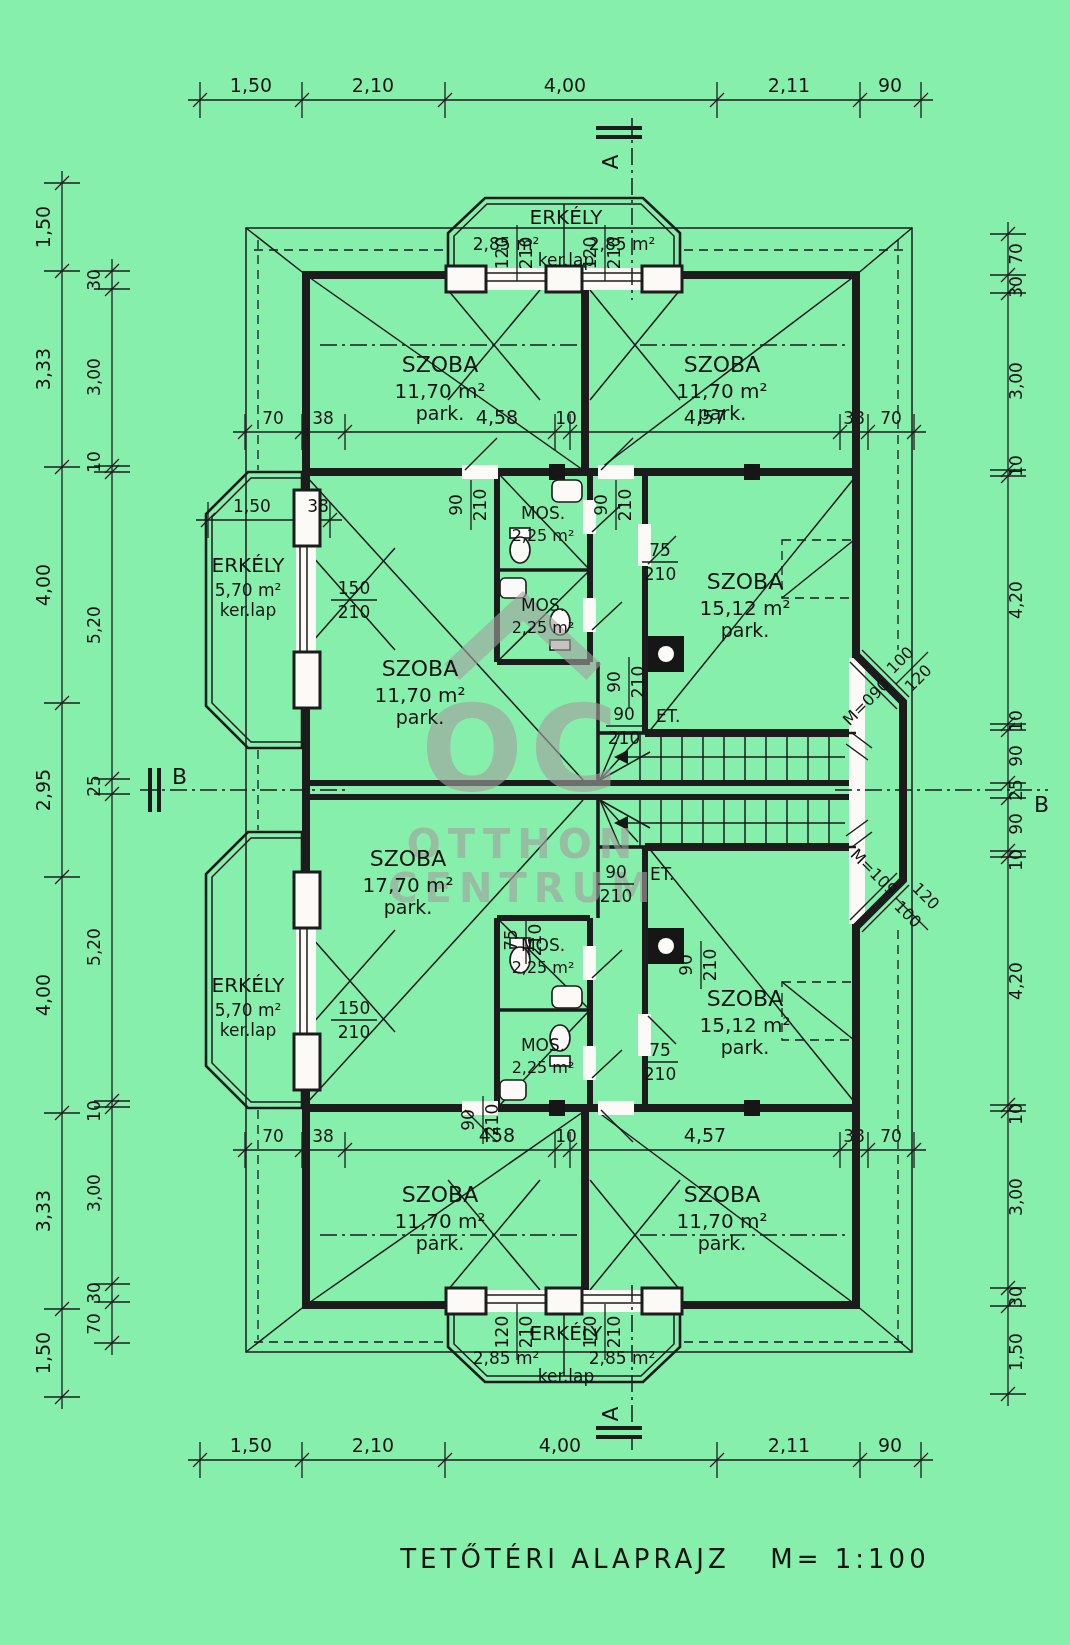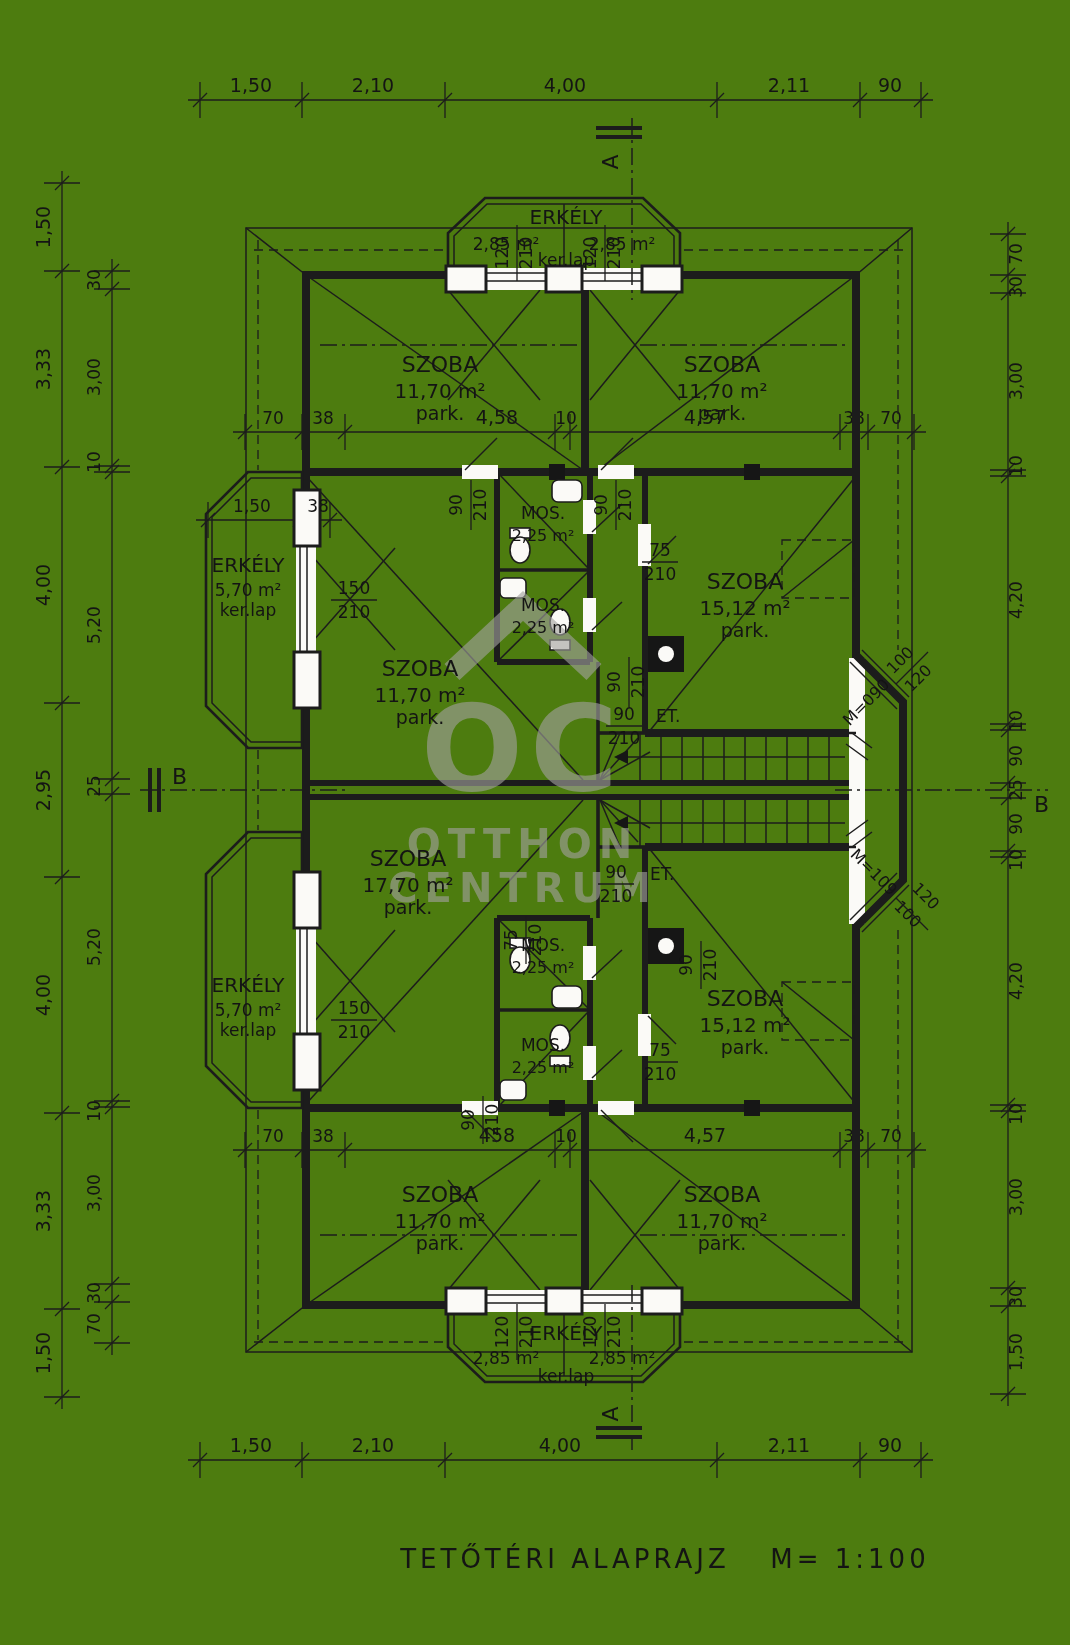--- a/index.html
+++ b/index.html
@@ -1,16 +1,16 @@
 <!DOCTYPE html>
 <html><head>
 <meta charset="utf-8">
 <style>
   html,body{margin:0;padding:0;background:#e8e8e4;}
-  .page{width:1070px;height:1645px;background:#4d7c0f;margin:0 auto;position:relative;font-family:"DejaVu Sans",sans-serif;}
+  .page{width:1070px;height:1645px;background:#86efac;margin:0 auto;position:relative;font-family:"DejaVu Sans",sans-serif;}
   svg{position:absolute;left:0;top:0;}
   svg line,svg path,svg rect,svg polyline,svg polygon,svg circle,svg ellipse{stroke:#1c1c1c;fill:none;stroke-linecap:butt;}
   .thin{stroke-width:1.5}
   .med{stroke-width:2.6}
   .wall{stroke-width:8}
   .wall6{stroke-width:6}
   .wall4{stroke-width:3.6}
   .dimline{stroke-width:1.3}
   .dash{stroke-width:1.3;stroke-dasharray:9 6}
   .dashdot{stroke-width:1.5;stroke-dasharray:17 5 3 5}

